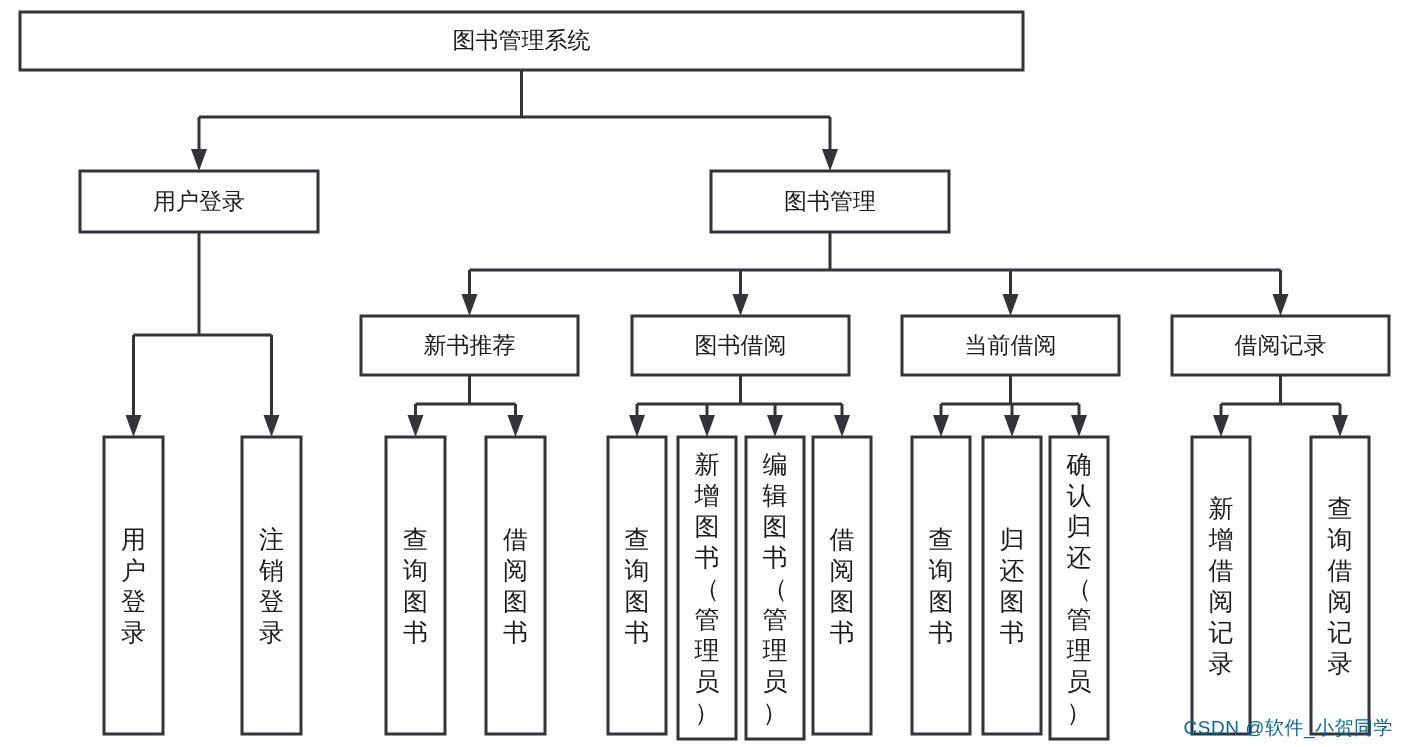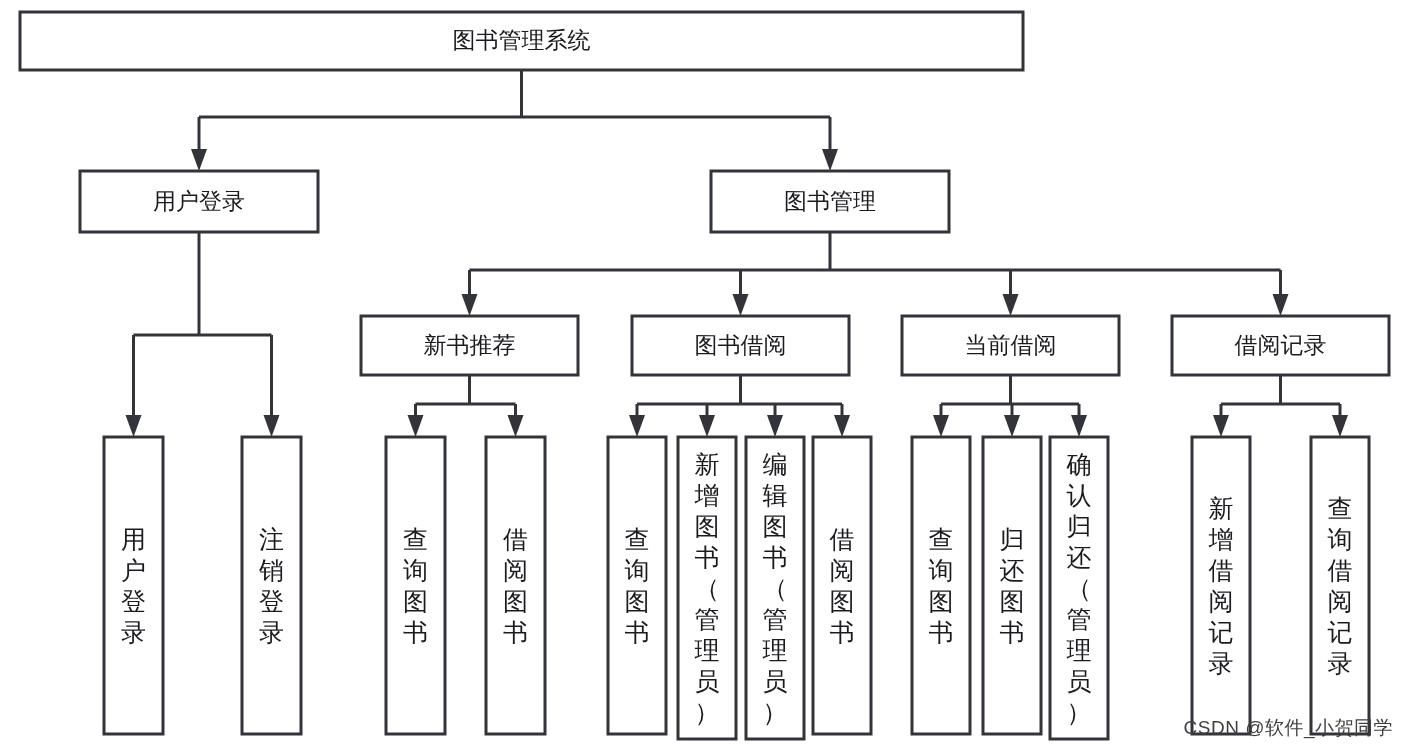--- a/index.html
+++ b/index.html
@@ -53,21 +53,21 @@
   .arrow-head {
     fill: #33343a;
     stroke: none;
   }
   .watermark {
     position: absolute;
     right: 12px;
     bottom: 6px;
     font-family: "Liberation Sans", "DejaVu Sans", sans-serif;
     font-size: 19px;
-    color: #404040;
+    color: #0369a1;
     letter-spacing: 0.5px;
     white-space: nowrap;
     pointer-events: none;
     text-align: center;
   }
 </style>
 </head>
 <body>
 
 <div id="diagram-root">

